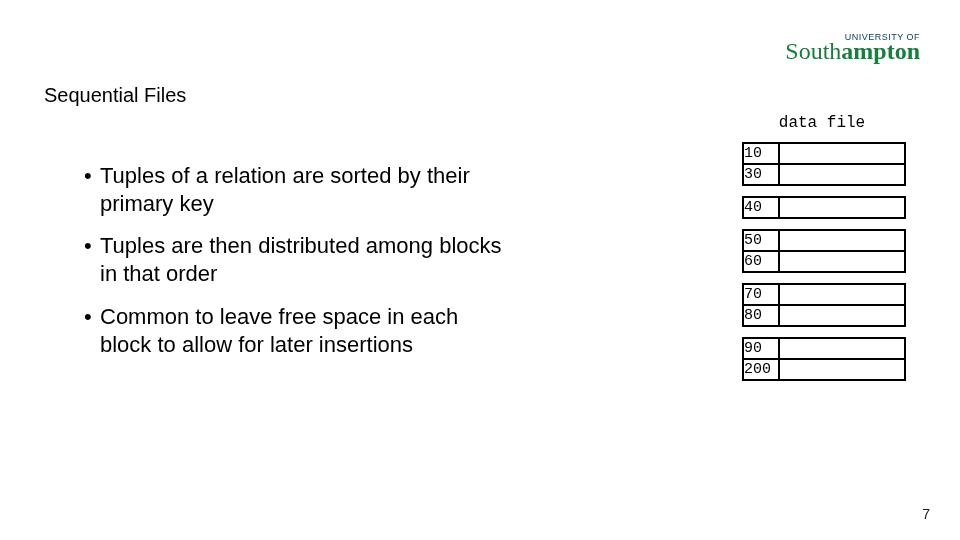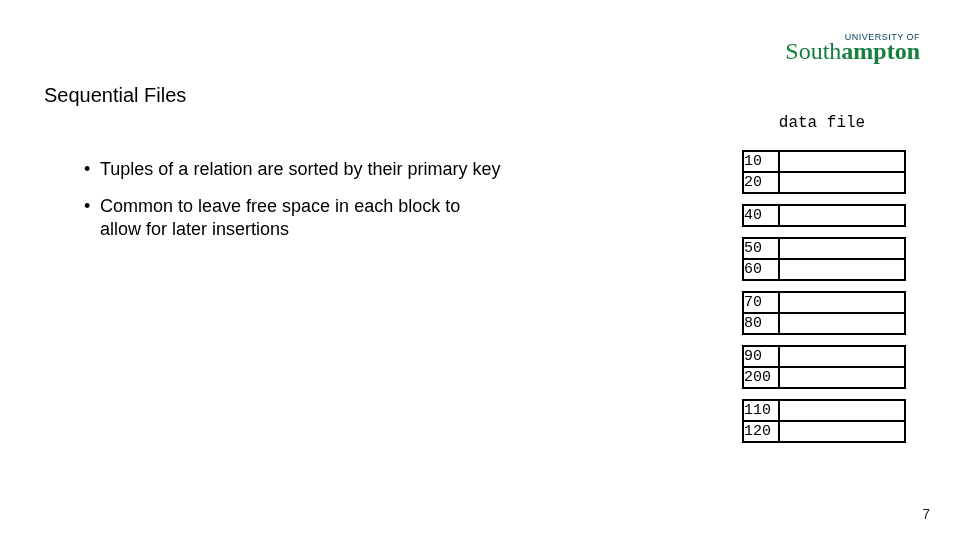--- a/index.html
+++ b/index.html
@@ -40,21 +40,21 @@
     font-size: 20px;
     font-weight: 400;
     font-family: "Segoe UI Light", "Segoe UI", sans-serif;
     text-align: center;
   }
   .bullets {
     position: absolute;
     top: 140px;
     left: 44px;
     width: 420px;
-    font-size: 18px;
+    font-size: 22px;
     line-height: 1.28;
   }
   .bullets li {
     margin-bottom: 14px;
     list-style: none;
     position: relative;
     padding-left: 16px;
   }
   .bullets li::before {
     content: "•";
@@ -65,21 +65,21 @@
   .datafile {
     position: absolute;
     top: 114px;
     left: 742px;
     width: 160px;
     text-align: center;
     font-family: "Courier New", monospace;
     font-size: 16px;
   }
   .datafile .label {
-    margin-bottom: 18px;
+    margin-bottom: 10px;
   }
   .block {
     border: 2px solid #000;
     margin-bottom: 10px;
     width: 160px;
   }
   .row {
     display: flex;
     height: 19px;
     line-height: 19px;
@@ -107,33 +107,34 @@
 
 <div class="logo">
   <div class="top">UNIVERSITY OF</div>
   <div class="main"><span>South</span><b>ampton</b></div>
 </div>
 
 <div class="title">Sequential Files</div>
 
 <ul class="bullets">
   <li>Tuples of a relation are sorted by their primary key</li>
+  <li>Tuples are then distributed among blocks in that order</li>
   <li>Common to leave free space in each block to allow for later insertions</li>
 </ul>
 
 <div class="datafile">
   <div class="label">data file</div>
 
   <div class="block">
     <div class="row">
         <div class="cell-key">10</div>
         <div class="cell-rest"></div>
       </div>
     <div class="row">
-        <div class="cell-key">20</div>
+        <div class="cell-key">30</div>
         <div class="cell-rest"></div>
       </div>
   </div>
   <div class="block">
     <div class="row">
         <div class="cell-key">40</div>
         <div class="cell-rest"></div>
       </div>
   </div>
   <div class="block">
@@ -159,25 +160,15 @@
   <div class="block">
     <div class="row">
         <div class="cell-key">90</div>
         <div class="cell-rest"></div>
       </div>
     <div class="row">
         <div class="cell-key">200</div>
         <div class="cell-rest"></div>
       </div>
   </div>
-  <div class="block">
-    <div class="row">
-        <div class="cell-key">110</div>
-        <div class="cell-rest"></div>
-      </div>
-    <div class="row">
-        <div class="cell-key">120</div>
-        <div class="cell-rest"></div>
-      </div>
-  </div>
 </div>
 
 <div class="pagenum">7</div>
 
 </body></html>

